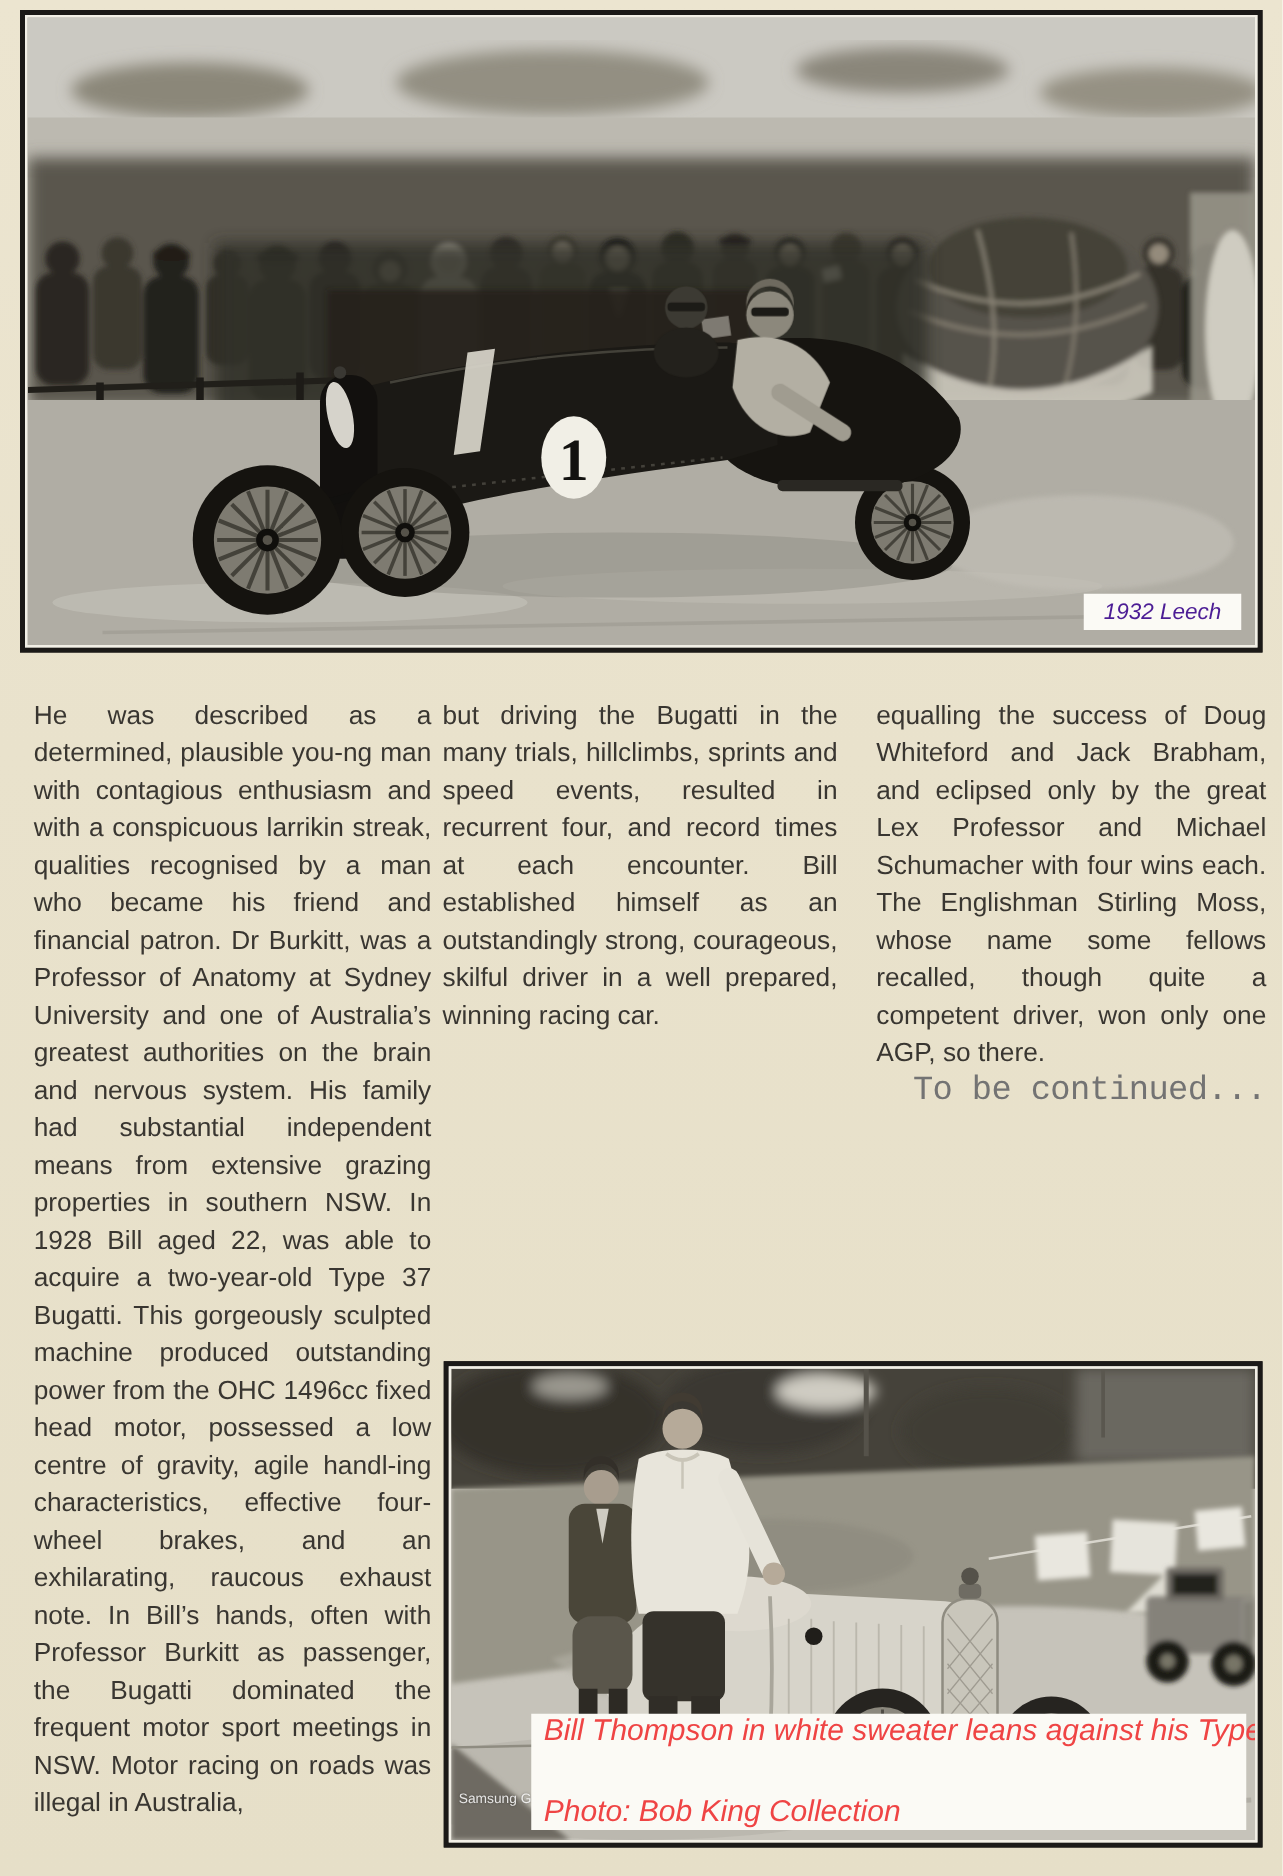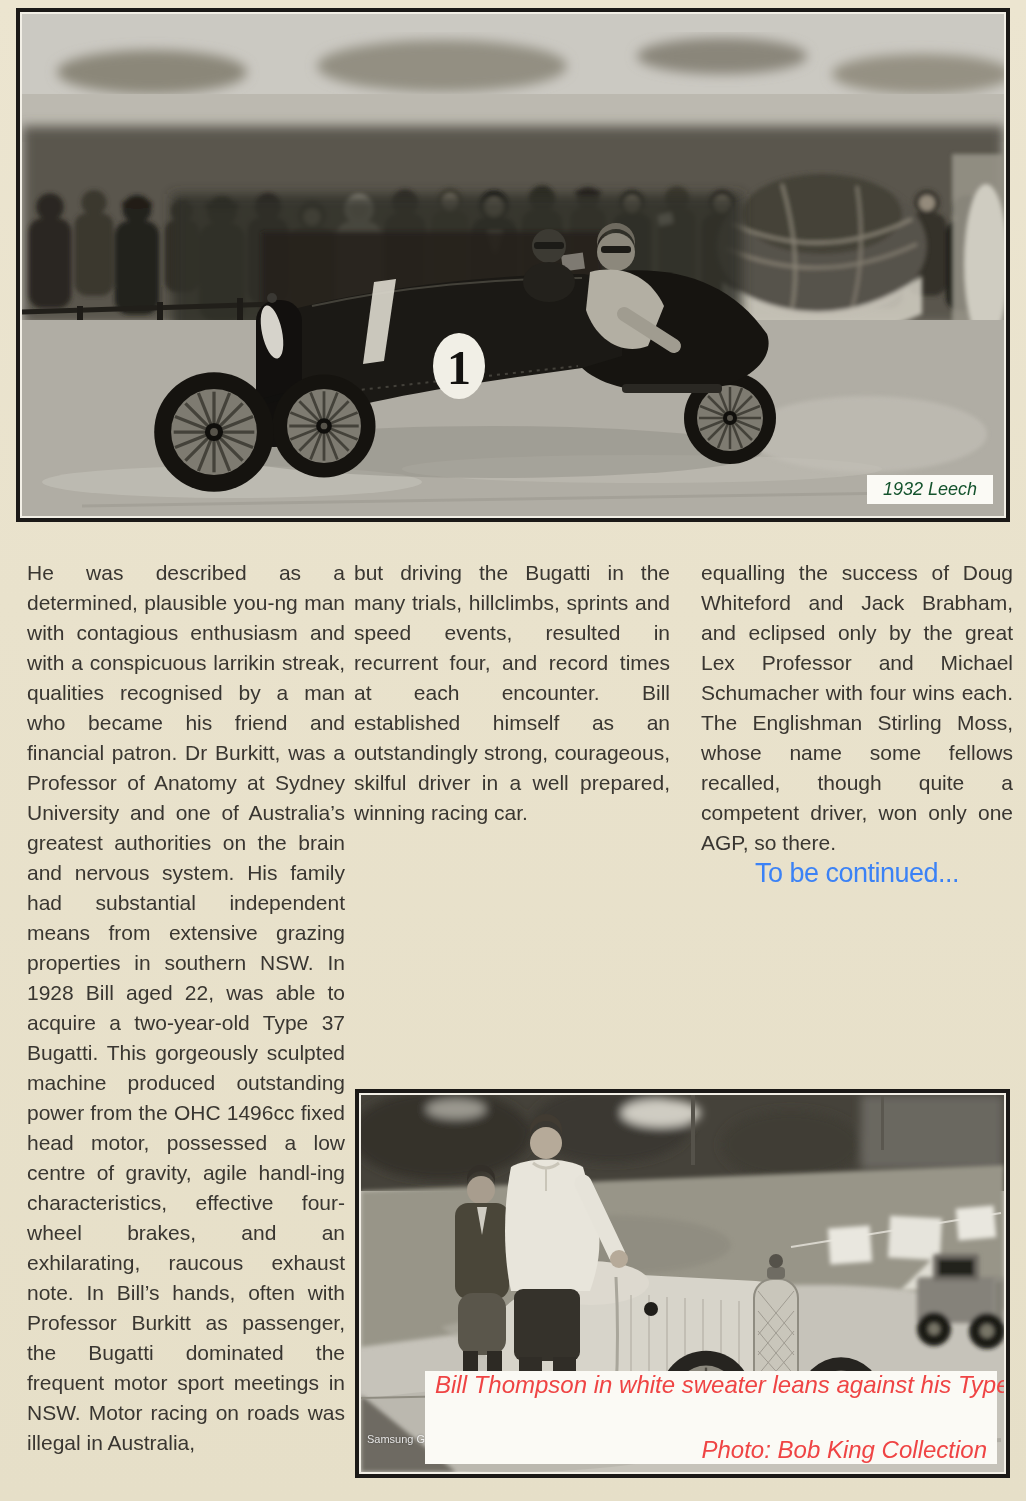--- a/index.html
+++ b/index.html
@@ -24,37 +24,37 @@
     overflow:hidden;
     background:#b7b4ab;
   }
   .photo-inner svg{display:block;width:100%;height:100%;}
   .top-photo{left:16px;top:8px;width:994px;height:514px;}
   .bottom-photo{left:355px;top:1089px;width:655px;height:389px;}
   
   .caption-box{
     position:absolute;
     background:#fbfaf5;
-    color:#14532d;
+    color:#4c1d95;
     font-style:italic;
   }
   .cap-top{
     right:11px;bottom:12px;
     padding:4px 16px;
     font-size:18px;
   }
   .cap-bottom{
     left:64px;bottom:8px;width:572px;
     padding:3px 10px 4px 10px;
     box-sizing:border-box;
     font-size:24px;line-height:21px;
     color:#ef4444;
   }
   .cap-bottom .l1{text-align:center;white-space:nowrap;}
-  .cap-bottom .l2{text-align:right;margin-top:44px;}
+  .cap-bottom .l2{text-align:left;margin-top:44px;}
   .watermark{
     position:absolute;left:6px;bottom:27px;
     color:rgba(255,255,255,.85);
     font-size:11px;font-style:normal;
     text-shadow:0 0 2px rgba(0,0,0,.4);
   }
   
   .col{
     position:absolute;top:558px;
     color:#393631;
@@ -63,25 +63,25 @@
     z-index:1;
   }
   .col p{margin:0;}
   .col p.gap{margin-top:15px;}
   .tight{line-height:28px;}
   .col1{left:27px;width:318px;}
   .col2{left:354px;width:316px;}
   .col3{left:701px;width:312px;}
   .closing{
     margin-top:16px;
-    font-family:Liberation Sans, sans-serif;
+    font-family:Liberation Mono, monospace;
     font-size:27px;
     letter-spacing:-0.5px;
-    color:#3b82f6;
-    text-align:center;
+    color:#737373;
+    text-align:right;
   }
 </style>
 </head>
 <body>
 
 <div>
 
   <figure class="abs photo-frame top-photo" style="margin:0;">
     <div class="photo-inner">
       <svg viewBox="0 0 982 502" preserveAspectRatio="none">

